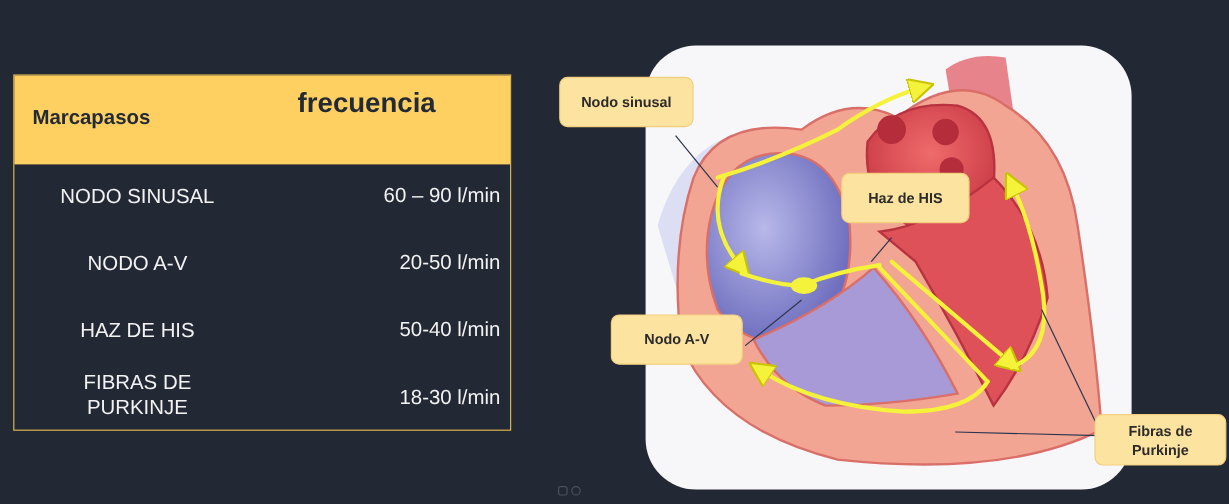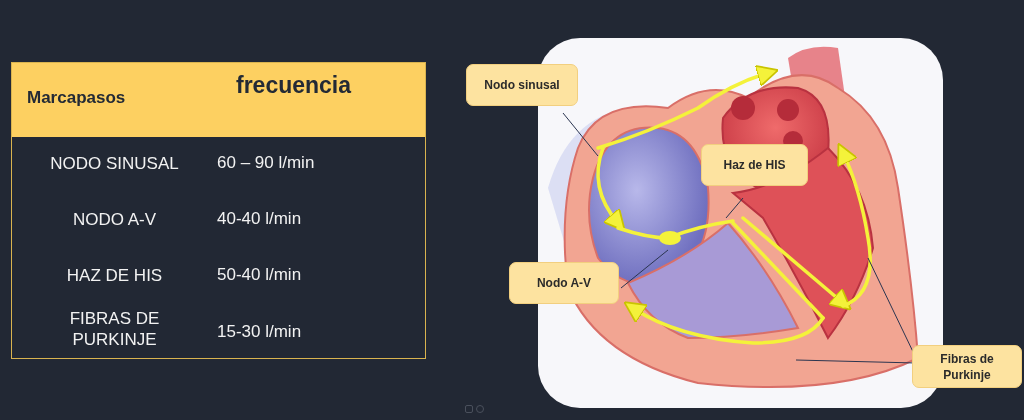--- a/index.html
+++ b/index.html
@@ -1,23 +1,23 @@
 <!DOCTYPE html>
 <html><head>
 <meta charset="utf-8">
 <style>
   html,body{margin:0;padding:0;}
   body{width:1024px;height:420px;background:#222834;position:relative;overflow:hidden;font-family:"Liberation Sans",sans-serif;}
   .table{position:absolute;left:11px;top:62px;width:415px;height:297px;border:1.5px solid #d9b34f;box-sizing:border-box;}
   .thead{position:absolute;left:0;top:0;width:100%;height:74px;background:#fdd061;display:flex;align-items:center;}
   .th1{position:absolute;left:15px;top:25px;font-size:17px;font-weight:bold;color:#232a35;}
-  .th2{position:absolute;left:224px;top:7px;font-size:23px;font-weight:bold;color:#232a35;line-height:30px;}
+  .th2{position:absolute;left:236px;top:7px;font-size:23px;font-weight:bold;color:#232a35;line-height:30px;}
   .row{position:absolute;left:0;width:100%;color:#f2f2f2;font-size:17px;}
   .c1{position:absolute;left:0;width:205px;text-align:center;line-height:21px;}
-  .c2{position:absolute;left:205px;width:200px;text-align:left;}
+  .c2{position:absolute;left:205px;width:200px;text-align:right;}
   .heart-frame{position:absolute;left:538px;top:38px;width:405px;height:370px;background:#f7f7fa;border-radius:42px;overflow:hidden;}
   .label{position:absolute;background:#fde3a0;border:1px solid #f2cf7f;border-radius:7px;color:#2b2b2b;font-weight:bold;font-size:12px;display:flex;align-items:center;justify-content:center;text-align:center;box-sizing:border-box;line-height:16px;}
   .ctrls{position:absolute;left:465px;top:405px;display:flex;gap:3px;}
   .ctrl{width:6px;height:6px;border:1px solid #4a505c;border-radius:2px;}
 </style>
 </head>
 <body>
 
 <div class="table">
   <div class="thead">
@@ -25,32 +25,32 @@
     <div class="th2">
       <div>frecuencia</div>
     </div>
   </div>
   <div class="row" style="top:90px;">
     <span class="c1">NODO SINUSAL</span>
     <span class="c2">60 – 90  l/min</span>
   </div>
   <div class="row" style="top:146px;">
     <span class="c1">NODO A-V</span>
-    <span class="c2">40-40 l/min</span>
+    <span class="c2">20-50 l/min</span>
   </div>
   <div class="row" style="top:202px;">
     <span class="c1">HAZ DE HIS</span>
     <span class="c2">50-40 l/min</span>
   </div>
   <div class="row" style="top:245px;">
     <div class="c1">
       <div>FIBRAS DE</div>
       <div>PURKINJE</div>
     </div>
-    <span class="c2" style="top:14px;">15-30 l/min</span>
+    <span class="c2" style="top:14px;">18-30 l/min</span>
   </div>
 </div>
 
 <div class="heart-frame">
   <svg width="405" height="370" viewBox="0 0 405 370">
     <defs>
       <radialGradient id="ra" cx="40%" cy="40%" r="60%">
           <stop offset="0" stop-color="#b8b8ea"></stop>
           <stop offset="1" stop-color="#6f6fbf"></stop>
         </radialGradient>

